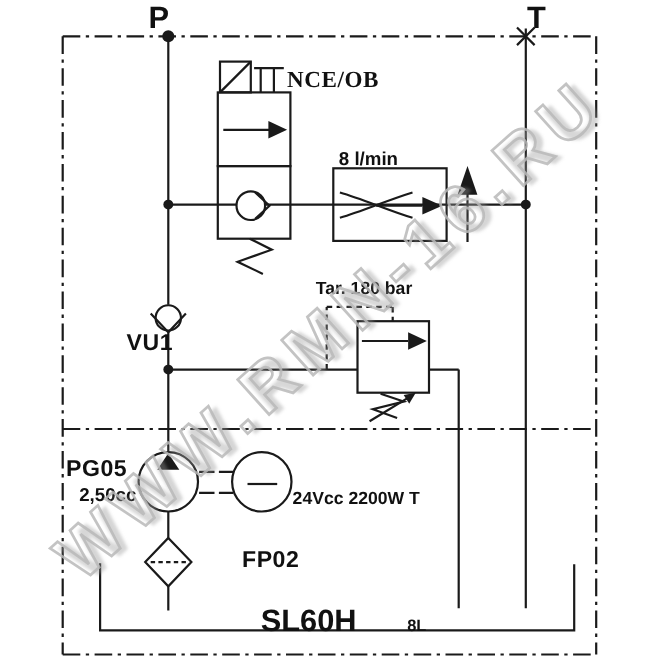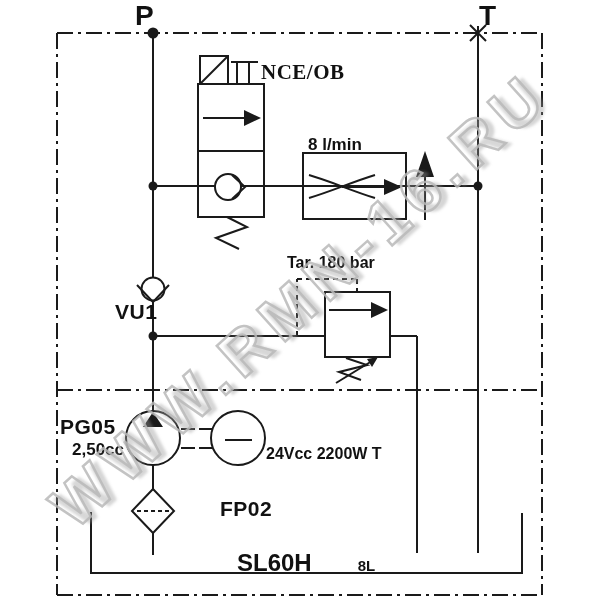--- a/index.html
+++ b/index.html
@@ -2,21 +2,21 @@
 <html><head>
 <meta charset="utf-8">
 <style>
   html,body{margin:0;padding:0;background:#ffffff;width:600px;height:600px;overflow:hidden;}
   #stage{position:relative;width:600px;height:600px;background:#ffffff;
          font-family:"Liberation Sans",sans-serif;}
   #schematic{position:absolute;left:0;top:0;}
   .lbl{position:absolute;color:#111;font-weight:bold;white-space:nowrap;line-height:1;}
   .fs28{font-size:28px;}
   .fs21{font-size:21px;letter-spacing:.5px;}
-  .fs20{font-size:24px;}
+  .fs20{font-size:28px;}
   .fs17{font-size:17px;}
   .fs16{font-size:16px;}
   .fs15{font-size:15px;margin-left:40px;}
   .tankline{display:flex;align-items:baseline;gap:6px;}
   #watermark{
     position:absolute;left:-55px;top:264px;width:710px;height:72px;
     transform:rotate(-42deg);transform-origin:355px 36px;
     font-size:62px;font-weight:bold;letter-spacing:9px;text-align:center;
     color:rgba(255,255,255,0.05);
     -webkit-text-stroke:2.5px rgba(185,185,185,0.85);

